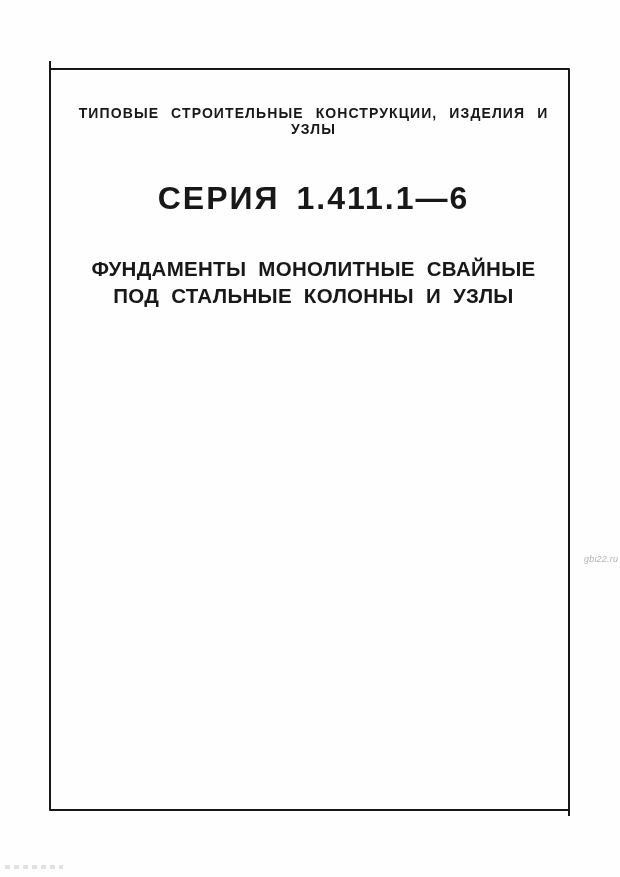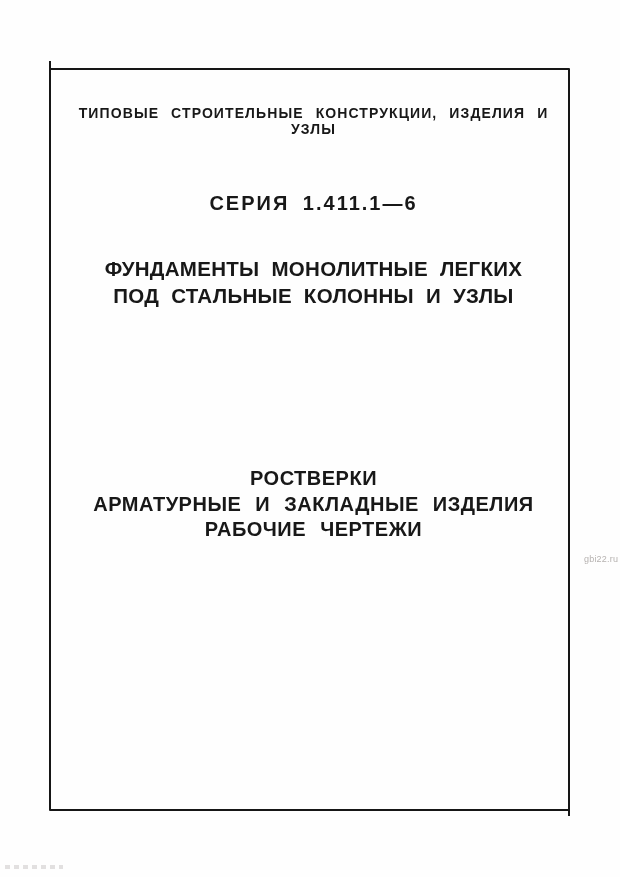--- a/index.html
+++ b/index.html
@@ -50,24 +50,23 @@
 
   .header-line {
     top: 35px;
     font-size: 14px;
     letter-spacing: 1.1px;
     word-spacing: 7px;
   }
 
   .series-title {
     top: 110px;
-    font-size: 20px;
+    font-size: 32px;
     letter-spacing: 2px;
     word-spacing: 6px;
-    margin-top: 12px;
   }
 
   .title-block {
     top: 186px;
     font-size: 20.5px;
     line-height: 26.5px;
     letter-spacing: 0.3px;
     word-spacing: 6px;
   }
 
@@ -91,20 +90,21 @@
   }
 
   .site-watermark {
     position: absolute;
     left: 584px;
     top: 554px;
     font-size: 9px;
     font-weight: 400;
     color: #b6b2b0;
     letter-spacing: 0.2px;
+    font-style: italic;
   }
 
   .footer-watermark {
     position: absolute;
     left: 5px;
     top: 865px;
     width: 58px;
     height: 4px;
     background: repeating-linear-gradient(90deg, #d3d0d0 0 5px, transparent 5px 9px);
     opacity: 0.65;
@@ -117,29 +117,24 @@
 
   <div class="frame">
     <div class="tick-tl"></div>
     <div class="tick-br"></div>
 
     <div class="centered header-line">ТИПОВЫЕ СТРОИТЕЛЬНЫЕ КОНСТРУКЦИИ, ИЗДЕЛИЯ И УЗЛЫ</div>
 
     <div class="centered series-title">СЕРИЯ 1.411.1—6</div>
 
     <div class="centered title-block">
-      <div>ФУНДАМЕНТЫ МОНОЛИТНЫЕ ЛЕГКИХ</div>
+      <div>ФУНДАМЕНТЫ МОНОЛИТНЫЕ СВАЙНЫЕ</div>
       <div>ПОД СТАЛЬНЫЕ КОЛОННЫ И УЗЛЫ</div>
     </div>
 
 
-    <div class="centered subtitle-block">
-      <div>РОСТВЕРКИ</div>
-      <div>АРМАТУРНЫЕ И ЗАКЛАДНЫЕ ИЗДЕЛИЯ</div>
-      <div>РАБОЧИЕ ЧЕРТЕЖИ</div>
-    </div>
   </div>
 
   <div class="site-watermark">gbi22.ru</div>
 
   <div class="footer-watermark"></div>
 
 </div>
 
 </body></html>

